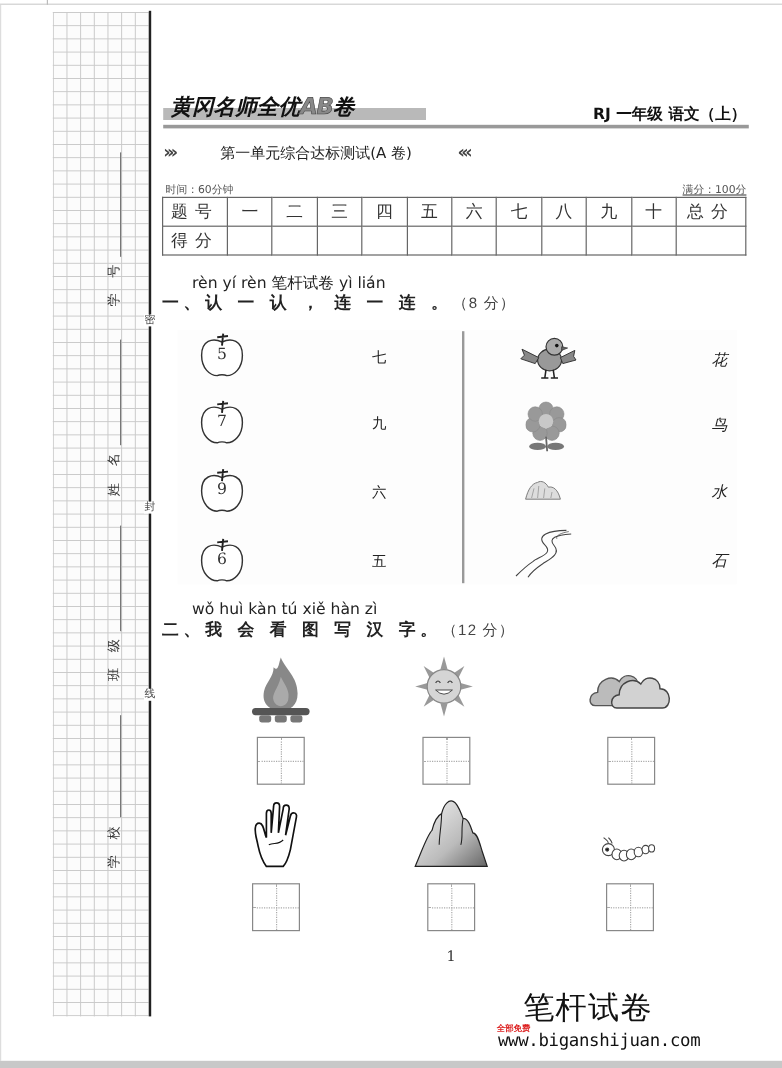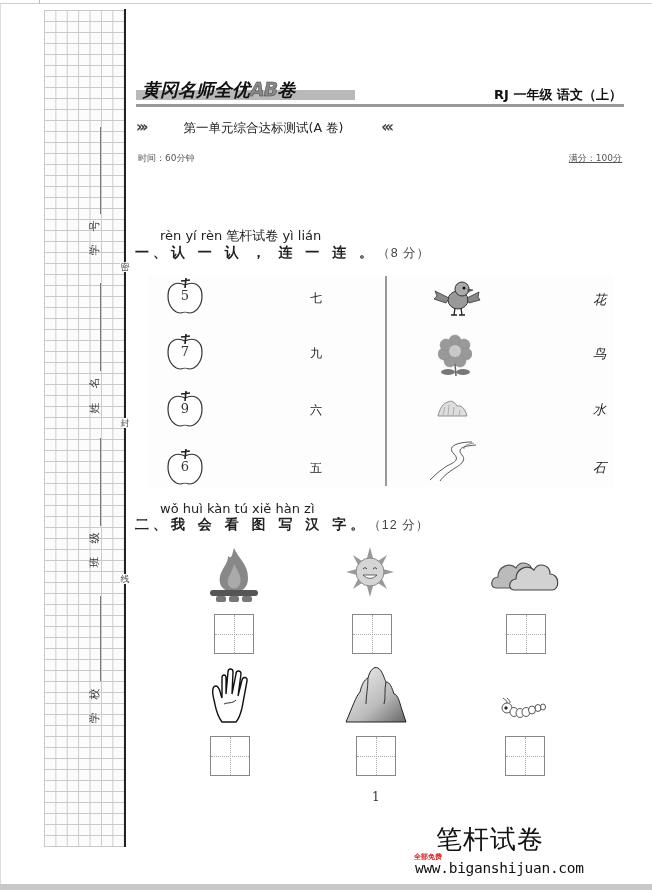--- a/index.html
+++ b/index.html
@@ -105,20 +105,48 @@
 <div class="test-title-row">
   <span class="chev left">›››</span>
   <span>第一单元综合达标测试(A 卷)</span>
   <span class="chev right">‹‹‹</span>
 </div>
 <div class="time-label">时间：60分钟</div>
 <div class="score-label">满分：100分</div>
 
 <table class="score">
   <tbody>
+      <tr>
+    <td class="hd">题号</td>
+    <td>一</td>
+    <td>二</td>
+    <td>三</td>
+    <td>四</td>
+    <td>五</td>
+    <td>六</td>
+    <td>七</td>
+    <td>八</td>
+    <td>九</td>
+    <td>十</td>
+    <td class="tot">总分</td>
+  </tr>
+  <tr>
+    <td class="hd">得分</td>
+    <td></td>
+    <td></td>
+    <td></td>
+    <td></td>
+    <td></td>
+    <td></td>
+    <td></td>
+    <td></td>
+    <td></td>
+    <td></td>
+    <td></td>
+  </tr>
 </tbody>
   </table>
 
 <div class="pinyin" style="left:160px;top:227px">rèn yí rèn   笔杆试卷 yì lián</div>
 <div class="qtitle" style="top:244px">
   <span>一、认 一 认 ， 连 一 连 。</span><span class="pts">（8 分）</span>
 </div>
 
 <div class="s1-bg"></div>
 <div class="divider"></div>

